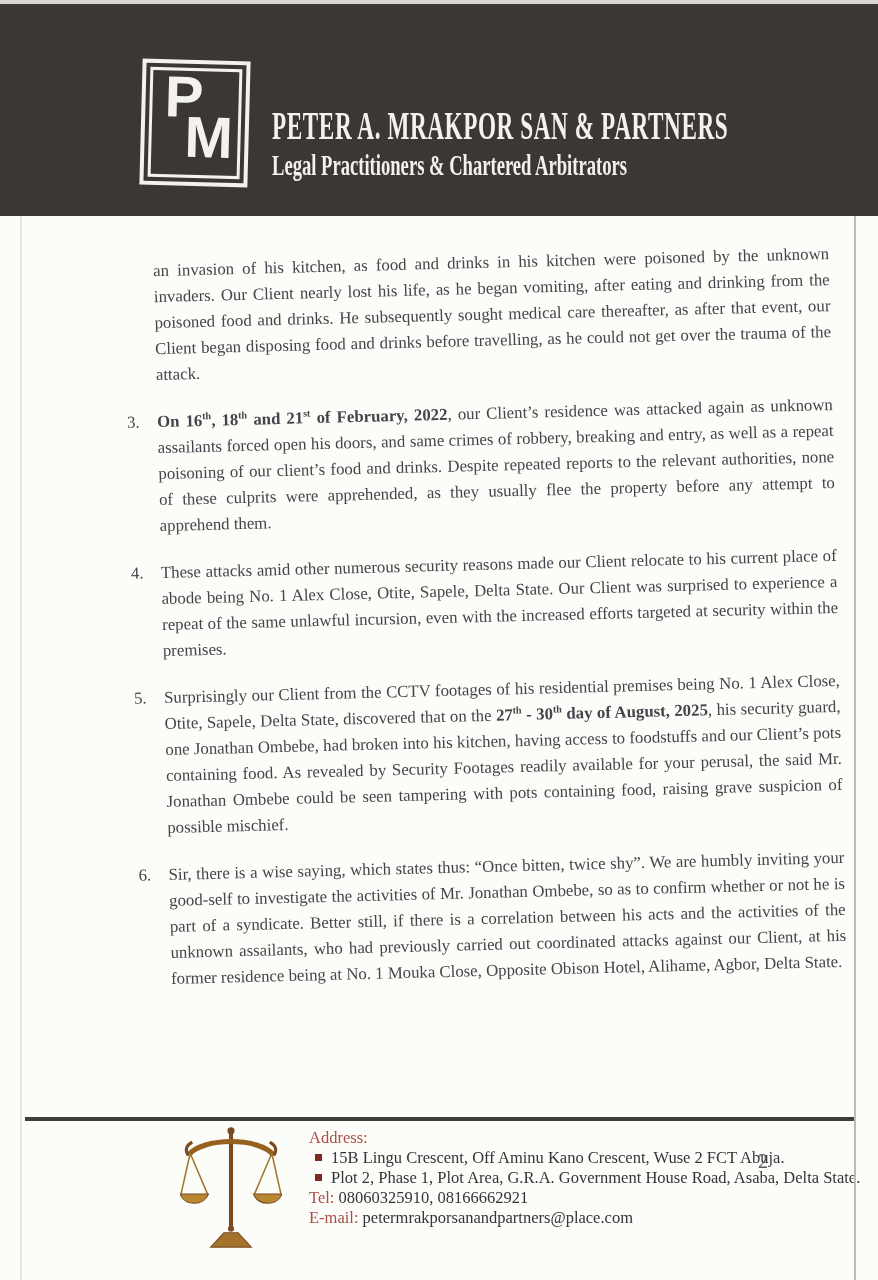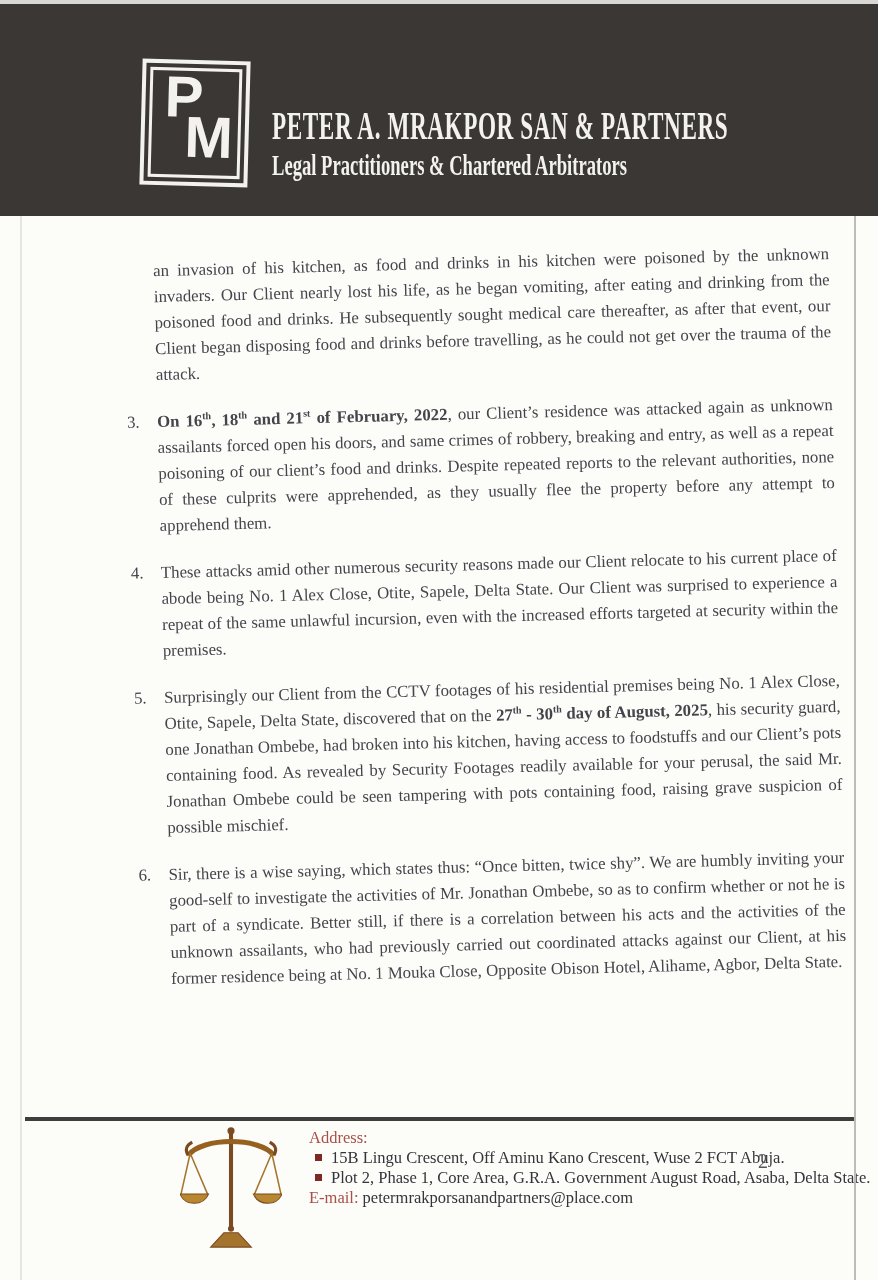--- a/index.html
+++ b/index.html
@@ -122,22 +122,26 @@
     <circle cx="50" cy="100" r="3" fill="#7b4a20"></circle>
     <path d="M30 118 L70 118 L57 104 L43 104 Z" fill="#a5742c" stroke="#7b4a20"></path>
   </svg>
 
   <div class="footer-text">
     <div class="f-line">
       <span class="red">Address:</span>
     </div>
     <div>
         <div class="f-line bullet-line"><span class="sq"></span><span>15B Lingu Crescent, Off Aminu Kano Crescent, Wuse 2 FCT Abuja.</span></div>
-        <div class="f-line bullet-line"><span class="sq"></span><span>Plot 2, Phase 1, Core Area, G.R.A. Government August Road, Asaba, Delta State.</span></div>
+        <div class="f-line bullet-line"><span class="sq"></span><span>Plot 2, Phase 1, Plot Area, G.R.A. Government House Road, Asaba, Delta State.</span></div>
       </div>
+    <div class="f-line">
+      <span class="red">Tel:</span>
+      <span>08060325910, 08166662921</span>
+    </div>
     <div class="f-line">
       <span class="red">E-mail:</span>
       <span>petermrakporsanandpartners@place.com</span>
     </div>
   </div>
 
   <div class="page-number">2</div>
 
   <div class="edge-left"></div>
   <div class="edge-right"></div>

